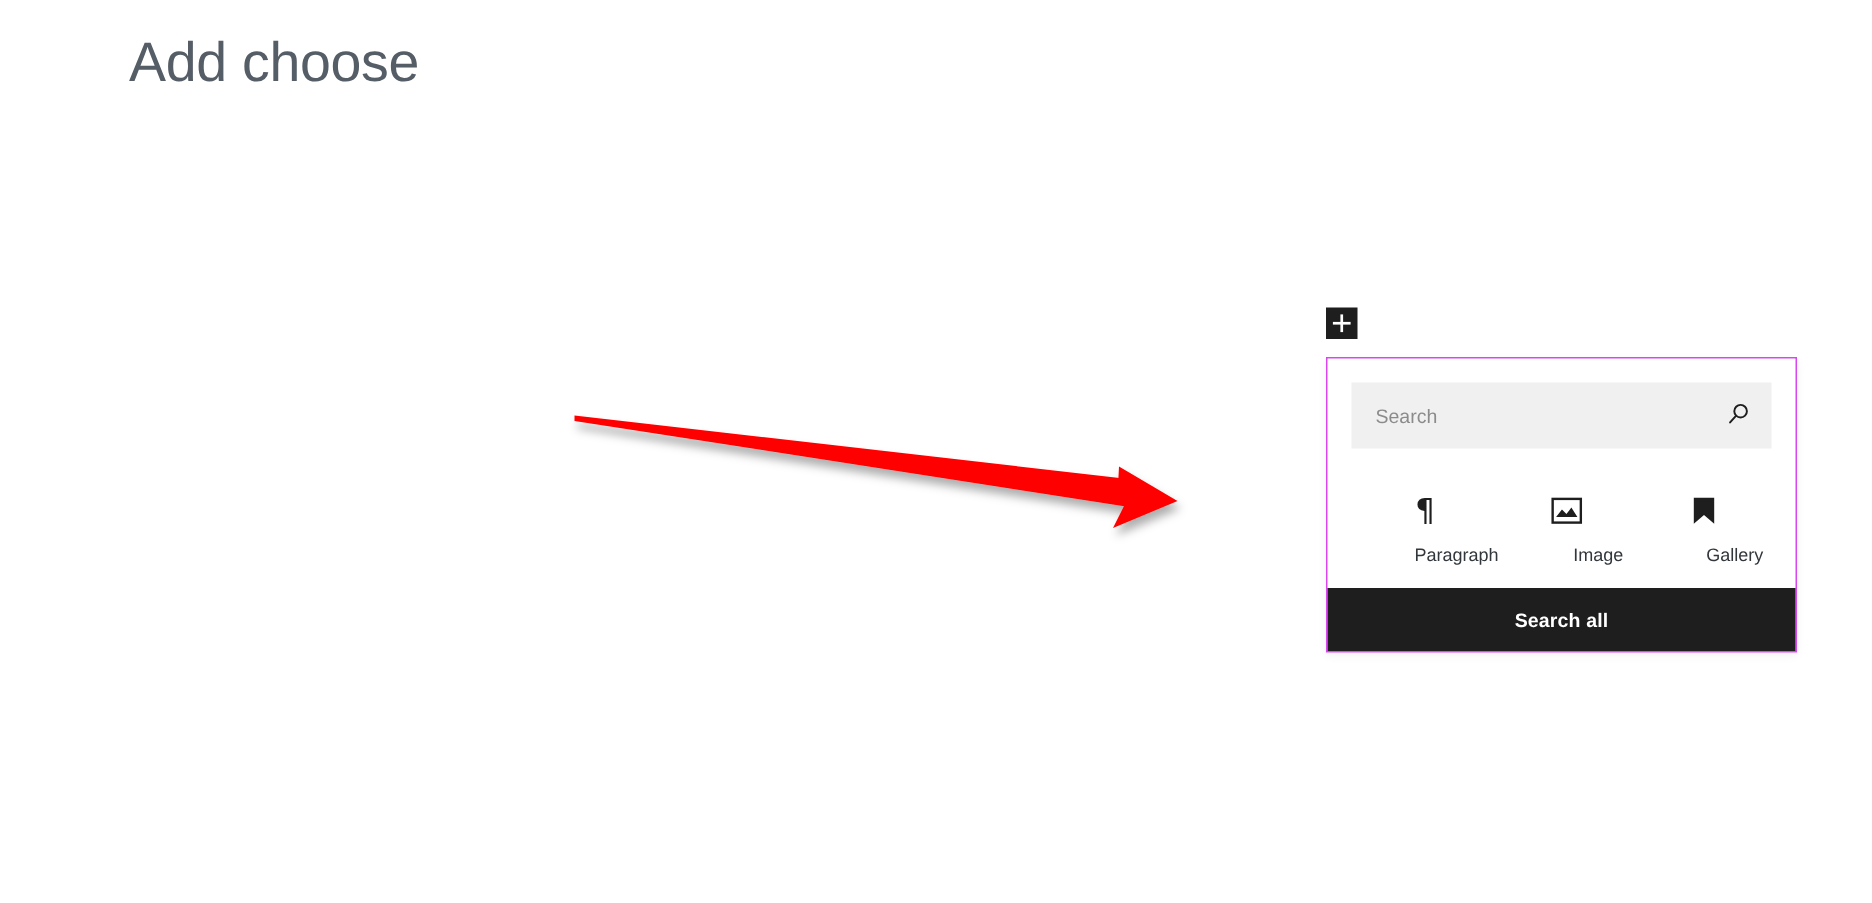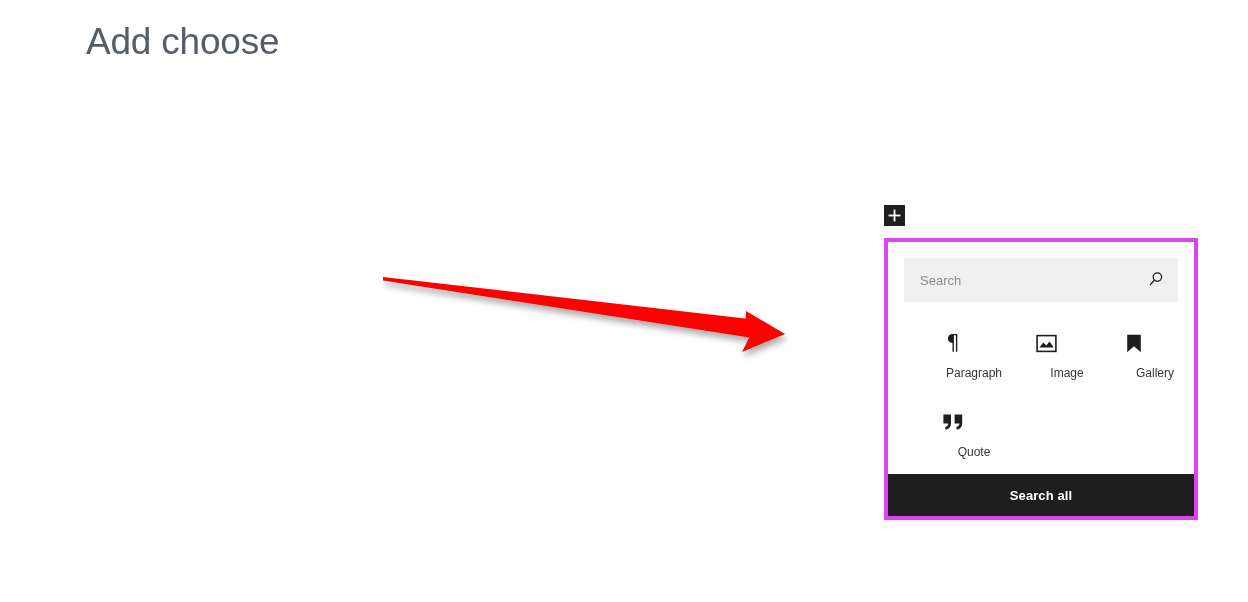--- a/index.html
+++ b/index.html
@@ -63,21 +63,21 @@
   }
   .inserter-toggle svg { display: block; }
 
   
   .inserter-popover {
     position: absolute;
     left: 884px;
     top: 238px;
     width: 314px;
     background: #ffffff;
-    border: 4px solid #d946ef;
+    border: 1px solid #d946ef;
     box-shadow: 0 2px 6px rgba(0,0,0,0.05);
     box-sizing: border-box;
     display: flex;
     flex-direction: column;
   }
 
   .inserter-body {
     padding: 16px 16px 10px 16px;
   }
 
@@ -248,29 +248,20 @@
           <span class="block-item-icon">
             <svg width="18" height="21" viewBox="0 0 18 21" aria-hidden="true">
               <path d="M2.2 1.8 H15.8 V19.2 L9 13.3 L2.2 19.2 Z" fill="#1e1e1e"></path>
             </svg>
           </span>
           <span class="block-item-label">Gallery</span>
         </button>
 
 
 
-        <button class="block-item">
-          <span class="block-item-icon">
-            <svg width="22" height="20" viewBox="0 0 22 20" aria-hidden="true">
-              <path d="M1.4 2.4 H9.0 V11.2 C9.0 15.0 6.7 17.1 3.6 17.6 L3.1 15.2 C4.9 14.7 6.1 13.6 6.3 11.6 H1.4 Z" fill="#1e1e1e"></path>
-              <path d="M12.6 2.4 H20.2 V11.2 C20.2 15.0 17.9 17.1 14.8 17.6 L14.3 15.2 C16.1 14.7 17.3 13.6 17.5 11.6 H12.6 Z" fill="#1e1e1e"></path>
-            </svg>
-          </span>
-          <span class="block-item-label">Quote</span>
-        </button>
 
       </div>
     </div>
 
     <button class="browse-all">Search all</button>
   </div>
 
   <svg class="annotation-arrow" viewBox="0 0 430 110">
     <defs>
       <filter id="arrowShadow" x="-20%" y="-20%" width="150%" height="160%">

